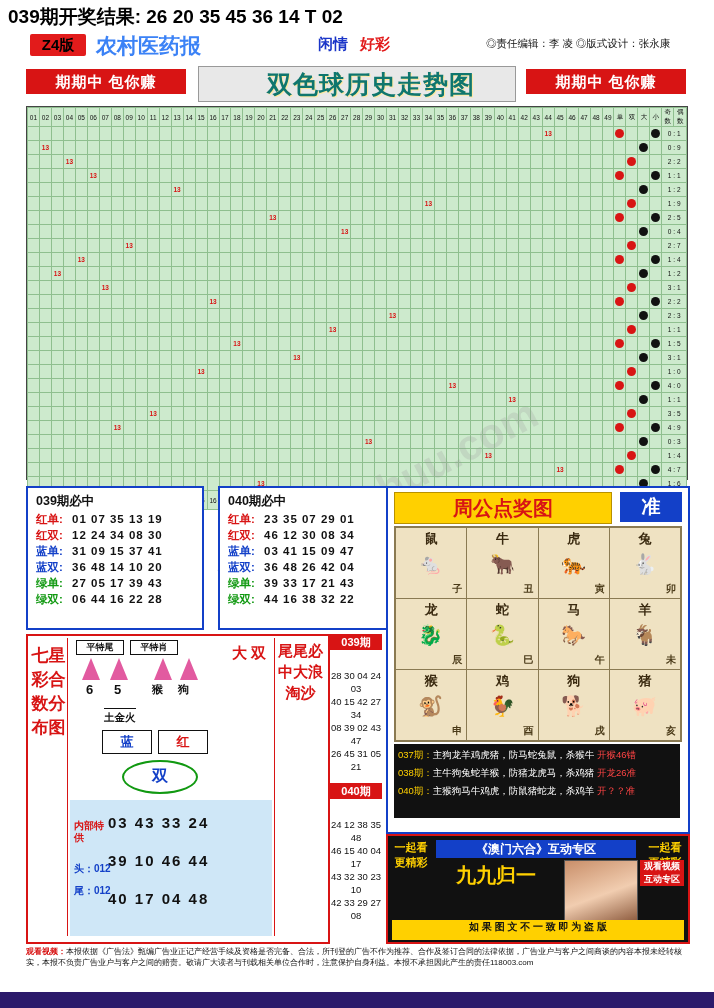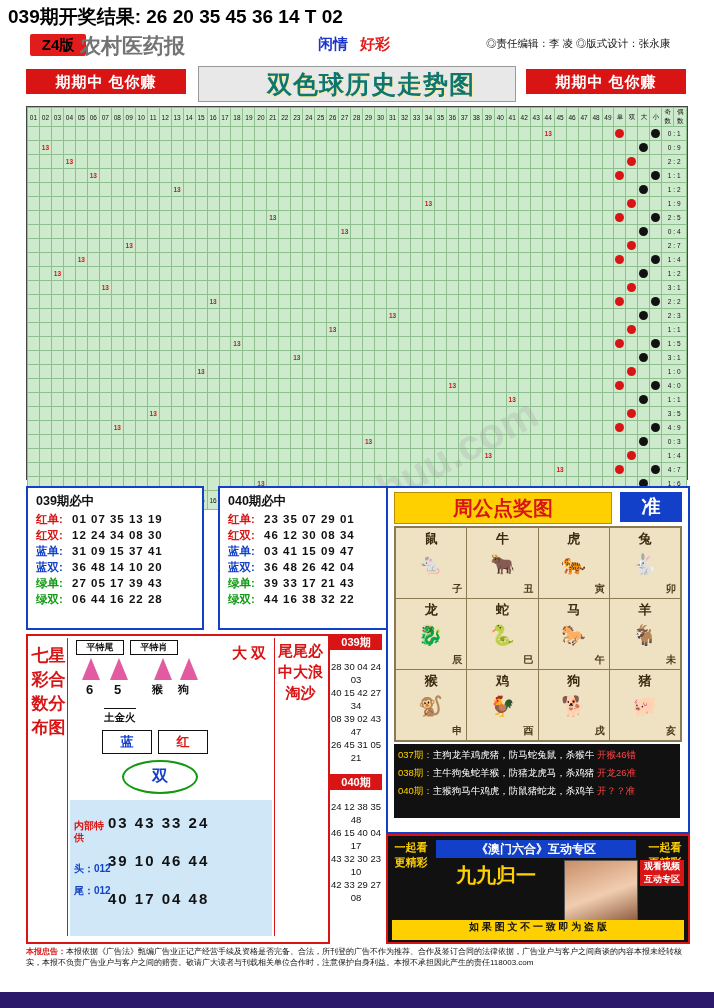--- a/index.html
+++ b/index.html
@@ -20,21 +20,21 @@
   }
 
   
   .masthead{position:absolute;left:8px;top:32px;width:698px;height:28px;}
   .z4{
     position:absolute;left:22px;top:2px;width:56px;height:22px;
     background:#e21b1b;color:#000000;font-size:15px;font-weight:bold;
     text-align:center;line-height:22px;border-radius:2px;
   }
   .paper-name{
-    position:absolute;left:72px;top:0px;font-size:21px;font-weight:bold;color:#737373;
+    position:absolute;left:88px;top:0px;font-size:21px;font-weight:bold;color:#3b82f6;
   }
   .xianqing{
     position:absolute;left:310px;top:3px;font-size:15px;font-weight:bold;color:#1a35c8;
   }
   .haocai{
     position:absolute;left:352px;top:3px;font-size:15px;font-weight:bold;color:#e21b1b;
   }
   .credits{
     position:absolute;left:478px;top:5px;font-size:10.5px;color:#111;white-space:nowrap;
   }
@@ -218,21 +218,21 @@
   .tw.w{top:84px;}
 
   
   .periodcol{
     position:absolute;left:330px;top:634px;width:52px;height:306px;
   }
   .pc-hd{
     width:100%;height:16px;background:#d81414;color:#fff;font-size:11px;
     font-weight:bold;text-align:center;line-height:16px;
   }
-  .pc-list{font-size:9.5px;color:#111;line-height:13px;text-align:center;padding-top:10px;}
+  .pc-list{font-size:9.5px;color:#111;line-height:13px;text-align:center;padding-top:19px;}
 
   
   .adbox{
     position:absolute;left:386px;top:834px;width:300px;height:106px;
     background:#111111;border:2px solid #d81414;overflow:hidden;
   }
   .ad-left,.ad-right{
     position:absolute;top:4px;width:42px;height:92px;color:#ffd000;
     font-size:11px;font-weight:bold;text-align:center;line-height:15px;
   }
@@ -1996,16 +1996,16 @@
     <div class="ad-left">一起看 更精彩</div>
     <div class="ad-right">一起看 更精彩</div>
     <div class="ad-title">《澳门六合》互动专区</div>
     <div class="ad-mid">九九归一</div>
     <div class="ad-photo"></div>
     <div class="ad-btn">观看视频 互动专区</div>
     <div class="ad-foot">如 果 图 文 不 一 致 即 为 盗 版</div>
   </div>
 
   <div class="footer">
-    <b>本报忠告：</b><span>本报依据《广告法》甄编广告业正记产经营手续及资格是否完备、合法，所刊登的广告不作为推荐、合作及签订合同的法律依据，广告业户与客户之间商谈的内容本报未经转核实，本报不负责广告业户与客户之间的赔责。敬请广大读者与刊载相关单位合作时，注意保护自身利益。本报不承担因此产生的责任118003.com</span>
+    <b>观看视频：</b><span>本报依据《广告法》甄编广告业正记产经营手续及资格是否完备、合法，所刊登的广告不作为推荐、合作及签订合同的法律依据，广告业户与客户之间商谈的内容本报未经转核实，本报不负责广告业户与客户之间的赔责。敬请广大读者与刊载相关单位合作时，注意保护自身利益。本报不承担因此产生的责任118003.com</span>
   </div>
   <div class="bottombar"></div>
 </div>
 
 </body></html>

